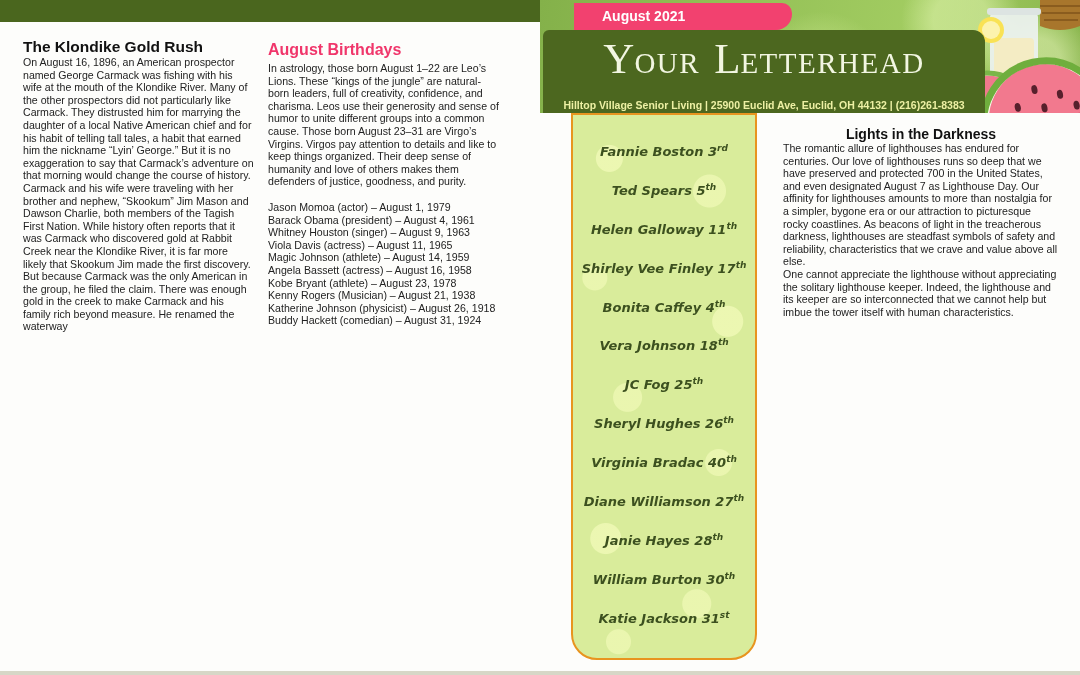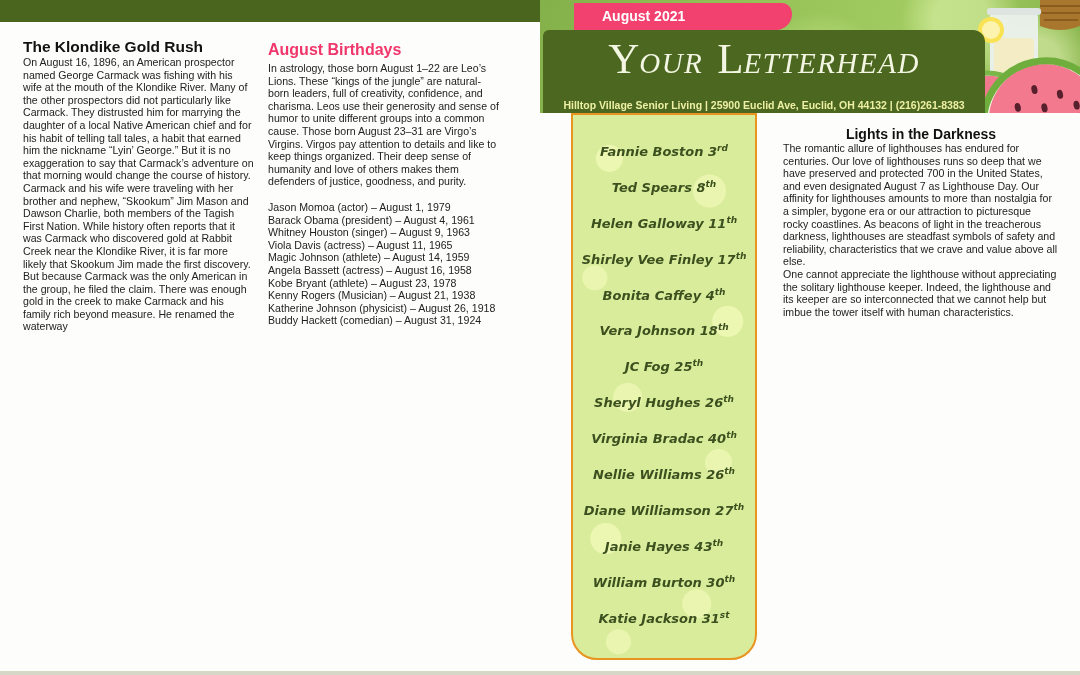--- a/index.html
+++ b/index.html
@@ -17,21 +17,21 @@
       linear-gradient(100deg, #84b14a, #96c258 40%, #a3cd62 70%, #88b44c); }
   .photo-art { position:absolute; left:0; top:0; width:540px; height:113px; }
   .pink-banner { position:absolute; left:540px; top:3px; width:218px; height:27px; background:#f2416f;
     border-radius:0 10px 16px 0; color:#ffffff; font-weight:bold; font-size:14px; line-height:27px;
     padding-left:28px; z-index:3;margin-left:34px; }
   .green-box { position:absolute; left:543px; top:30px; width:442px; height:83px; background:#4c671f;
     border-radius:6px 12px 0 0; text-align:center; z-index:2; padding-top:6px; }
   .lh-title { font-family:"Liberation Serif", serif; color:#f2f6e2; white-space:nowrap; line-height:46px; }
   .lh-word { margin:0 7px; }
   .lh-big { font-size:43px; }
-  .lh-rest { font-size:29px; letter-spacing:1.5px;font-style:italic; }
+  .lh-rest { font-size:29px; letter-spacing:1.5px; }
   .lh-address { font-size:10.5px; color:#edf0a4; margin-top:8px; font-weight:bold; }
 
   
   .left-col  { position:absolute; left:23px;  top:38px; width:231px; }
   .mid-col   { position:absolute; left:268px; top:41px; width:233px; }
   .right-col { position:absolute; left:783px; top:126px; width:276px; }
   .h-black   { font-size:15.5px; font-weight:bold; color:#111; }
   .h-pink    { font-size:16px; font-weight:bold; color:#f0366b; margin-bottom:3px; }
   .h-center  { font-size:14px; font-weight:bold; color:#111; text-align:center; }
   .body-p    { font-size:10.6px; line-height:12.6px; color:#222; }
@@ -137,41 +137,40 @@
 Kenny Rogers (Musician) – August 21, 1938
 Katherine Johnson (physicist) – August 26, 1918
 Buddy Hackett (comedian) – August 31, 1924</div>
   </div>
 
   <div class="names-panel">
     <div class="names">
 
         <div class="name-row"><span>Fannie Boston 3</span><sup>rd</sup></div>
 
-        <div class="name-row"><span>Ted Spears 8</span><sup>th</sup></div>
+        <div class="name-row"><span>Ted Spears 5</span><sup>th</sup></div>
 
         <div class="name-row"><span>Helen Galloway 11</span><sup>th</sup></div>
 
         <div class="name-row"><span>Shirley Vee Finley 17</span><sup>th</sup></div>
 
         <div class="name-row"><span>Bonita Caffey 4</span><sup>th</sup></div>
 
         <div class="name-row"><span>Vera Johnson 18</span><sup>th</sup></div>
 
         <div class="name-row"><span>JC Fog 25</span><sup>th</sup></div>
 
         <div class="name-row"><span>Sheryl Hughes 26</span><sup>th</sup></div>
 
         <div class="name-row"><span>Virginia Bradac 40</span><sup>th</sup></div>
 
-        <div class="name-row"><span>Nellie Williams 26</span><sup>th</sup></div>
 
         <div class="name-row"><span>Diane Williamson 27</span><sup>th</sup></div>
 
-        <div class="name-row"><span>Janie Hayes 43</span><sup>th</sup></div>
+        <div class="name-row"><span>Janie Hayes 28</span><sup>th</sup></div>
 
         <div class="name-row"><span>William Burton 30</span><sup>th</sup></div>
 
         <div class="name-row"><span>Katie Jackson 31</span><sup>st</sup></div>
       </div>
   </div>
 
   <div class="right-col">
     <div class="h-center">Lights in the Darkness</div>
     <p class="body-p">The romantic allure of lighthouses has endured for centuries. Our love of lighthouses runs so deep that we have preserved and protected 700 in the United States, and even designated August 7 as Lighthouse Day. Our affinity for lighthouses amounts to more than nostalgia for a simpler, bygone era or our attraction to picturesque rocky coastlines. As beacons of light in the treacherous darkness, lighthouses are steadfast symbols of safety and reliability, characteristics that we crave and value above all else.</p>

